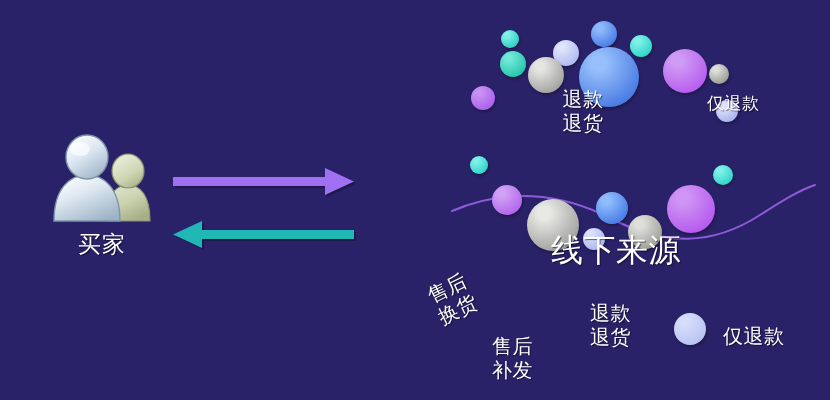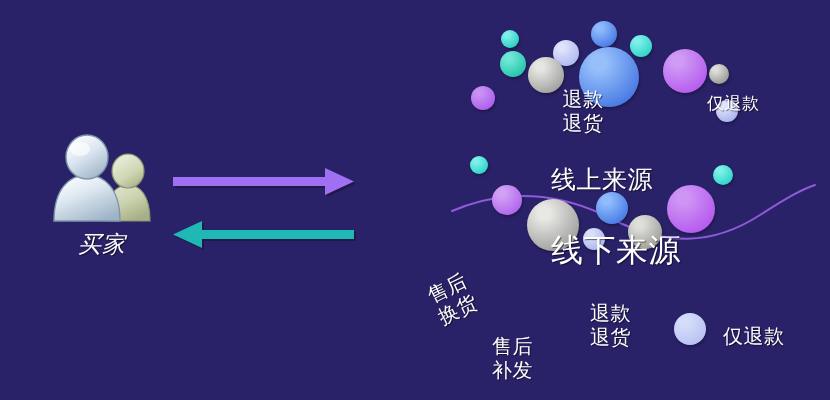--- a/index.html
+++ b/index.html
@@ -42,21 +42,20 @@
     text-shadow: 1px 1px 1px rgba(0,0,0,0.55);
     letter-spacing: 0.5px;
   }
   
   #buyer-group {
     position: absolute;
     left: 48px;
     top: 133px;
     width: 120px;
     height: 130px;
-    font-style: italic;
   }
   #avatar-icon {
     position: absolute;
     left: 0;
     top: 0;
     width: 108px;
     height: 92px;
   }
   #buyer-label {
     position: absolute;
@@ -158,21 +157,20 @@
   <svg id="arrow-back" class="arrow-svg" width="190" height="34" viewBox="0 0 190 34" xmlns="http://www.w3.org/2000/svg">
     <g transform="translate(1,2)">
       <path d="M181 9 L29 9 L29 0 L0 13.5 L29 27 L29 18 L181 18 Z" fill="#000000" opacity="0.28" transform="translate(2,2)"></path>
       <path d="M181 9 L29 9 L29 0 L0 13.5 L29 27 L29 18 L181 18 Z" fill="#1fb8b4"></path>
     </g>
   </svg>
 
 <div class="cn-label" style="font-size: 20px; left: 583px; top: 88px; text-align: center; transform: translateX(-50%);">退款
 退货</div>
     <div class="cn-label" style="font-size: 17px; left: 707px; top: 93px;">仅退款</div>
-    <div class="cn-label" style="font-size: 25px; left: 551px; top: 165px;">线上来源</div>
     <div class="cn-label" style="font-size: 32px; left: 551px; top: 232px;">线下来源</div>
     <div class="cn-label" style="font-size: 20px; left: 424px; top: 287px; transform: rotate(-26deg); transform-origin: left top;">售后
 换货</div>
     <div class="cn-label" style="font-size: 20px; left: 492px; top: 335px;">售后
 补发</div>
     <div class="cn-label" style="font-size: 20px; left: 590px; top: 302px;">退款
 退货</div>
     <div class="cn-label" style="font-size: 20px; left: 723px; top: 325px;">仅退款</div>
   </div>
 

